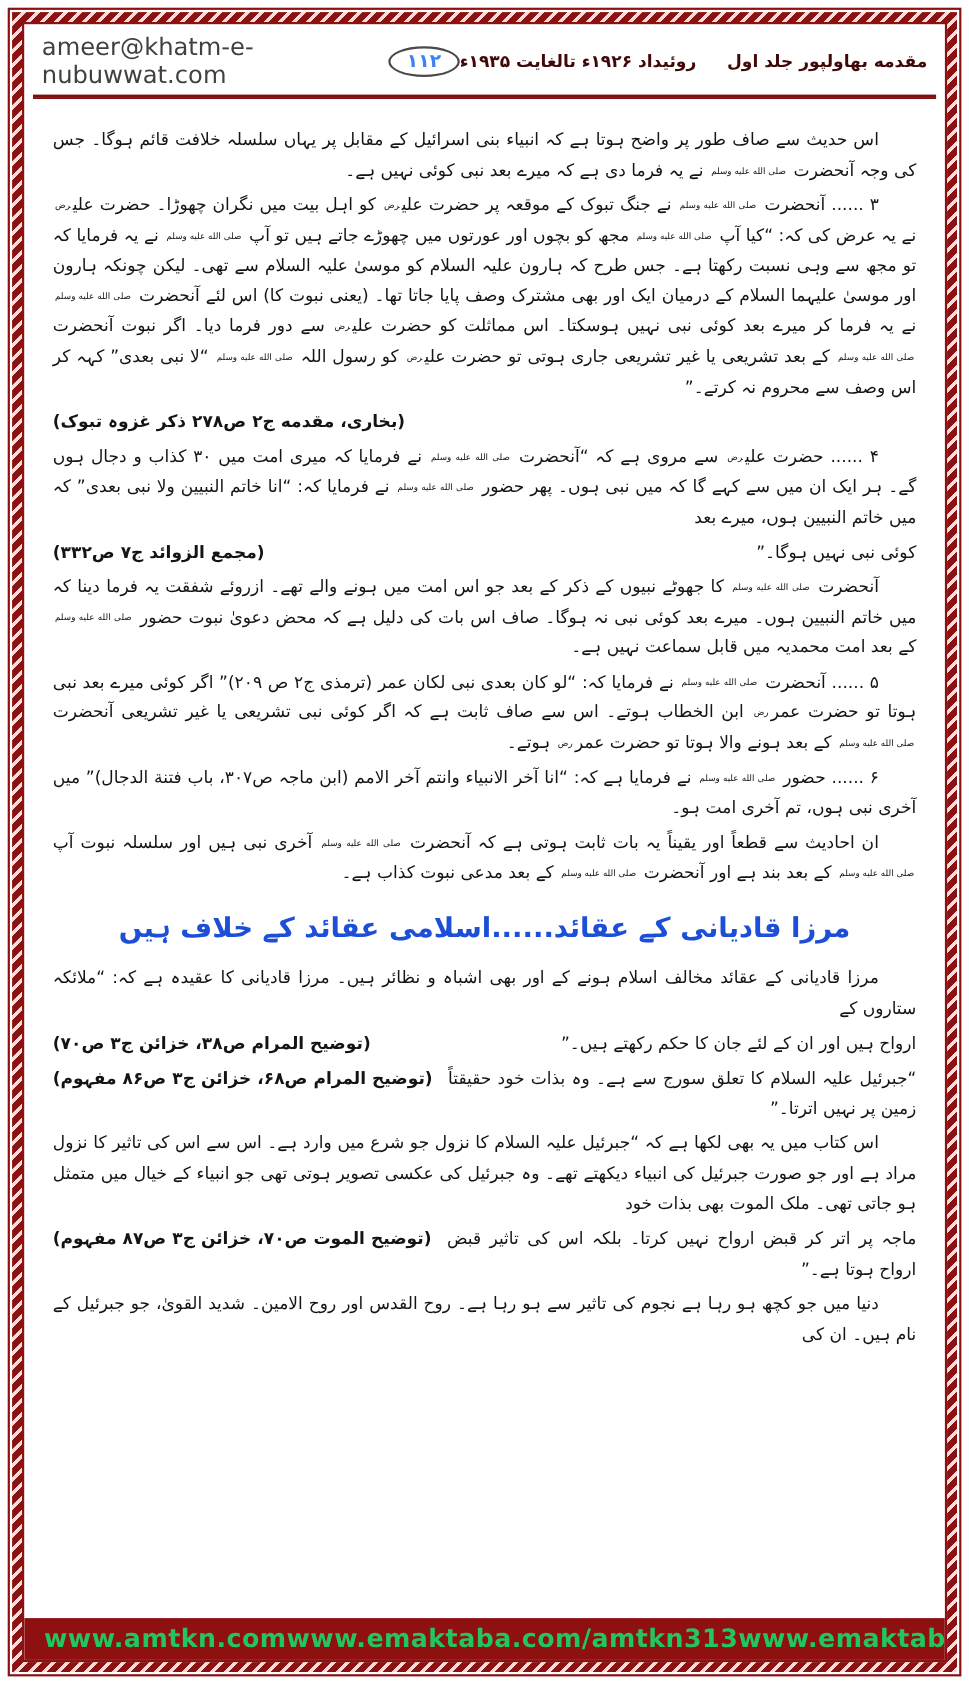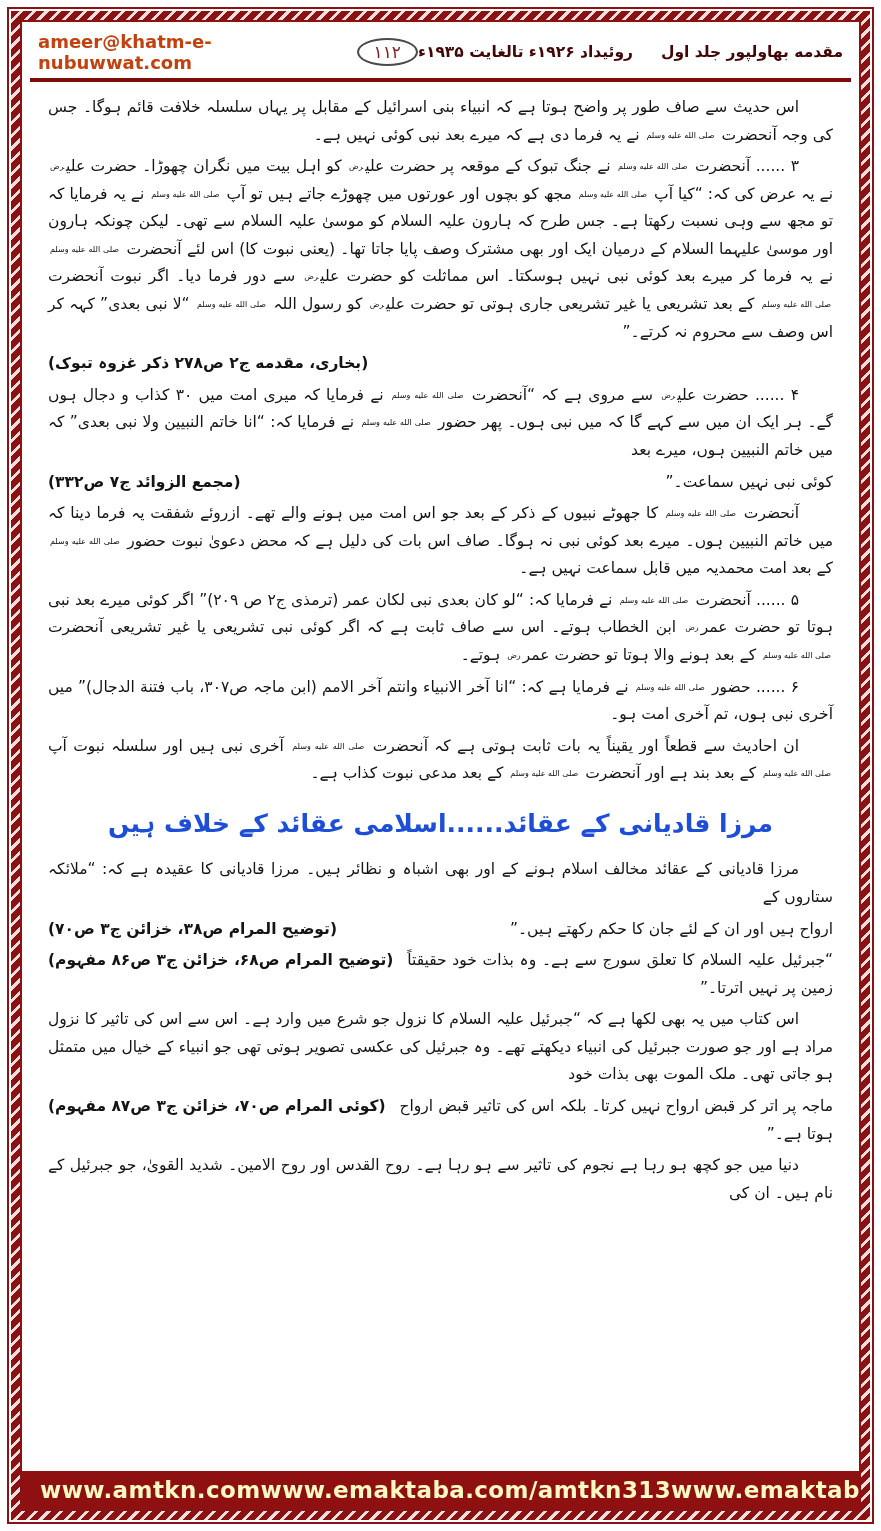--- a/index.html
+++ b/index.html
@@ -10,41 +10,41 @@
     color:#141414;
   }
   .frame-outer { height:100%; border:2px solid #8b1212; padding:2px; background:#fff; }
   .frame-band  { height:100%; padding:9px;
     background:repeating-linear-gradient(135deg,#8b1212 0 6px,#f3dcdc 6px 9px); }
   .frame-inner { height:100%; background:#fff; border:2px solid #8b1212;
     display:flex; flex-direction:column; overflow:hidden; }
 
   .header { display:flex; align-items:center; justify-content:space-between;
     padding:9px 16px 5px; }
-  .email { color:#c2410c; font-weight:700; font-size:18px; direction:ltr; }
+  .email { color:#404040; font-weight:400; font-size:22px; direction:ltr; }
   .page-oval { border:2px solid #4a4a4a; border-radius:50%; padding:2px 15px;
-    font-size:17px; font-weight:400; color:#7f1d1d;text-align:right; }
+    font-size:17px; font-weight:700; color:#3b82f6;text-align:right; }
   .titles { direction:rtl; display:flex; gap:28px; color:#420707; font-weight:700;
     font-size:15.5px; white-space:nowrap; }
 
   .rule { margin:0 8px 0; border-top:3px solid #7c0d0d; border-bottom:1px solid #7c0d0d;
     height:3px; }
 
   .body-content { flex:1; overflow:hidden; direction:rtl; text-align:justify;
-    padding:12px 26px 0; font-size:15.5px; line-height:1.78; }
+    padding:24px 26px 0; font-size:15.5px; line-height:1.78; }
   .para { margin:0 0 4px; }
   .indent { text-indent:34px; }
   .split { display:flex; justify-content:space-between; align-items:baseline;
     gap:14px; margin:0 0 4px; }
   .split-left { font-weight:700; white-space:nowrap; }
   .heading { text-align:center; font-size:25px; font-weight:700; margin:14px 0 10px;
     color:#1d4ed8; }
   .hon { font-size:8px; color:#111; margin:0 2px; vertical-align:2px; white-space:nowrap; }
 
-  .footer-band { background:#8e1010; color:#fef9c3; display:flex; align-items:center;
+  .footer-band { background:#8e1010; color:#22c55e; display:flex; align-items:center;
     justify-content:space-between; direction:ltr; padding:6px 18px; font-size:23px;
     font-weight:700; letter-spacing:.4px; }
 </style>
 </head>
 <body>
 
 <div class="page">
   <div class="frame-outer">
     <div class="frame-band">
       <div class="frame-inner">
@@ -62,41 +62,41 @@
 
         <div class="body-content">
             <p class="para indent">اس حدیث سے صاف طور پر واضح ہوتا ہے کہ انبیاء بنی اسرائیل کے مقابل پر یہاں سلسلہ خلافت قائم ہوگا۔ جس کی وجہ آنحضرت <span class="hon">صلى الله عليه وسلم</span> نے یہ فرما دی ہے کہ میرے بعد نبی کوئی نہیں ہے۔</p>
             <p class="para indent">۳ ...... آنحضرت <span class="hon">صلى الله عليه وسلم</span> نے جنگ تبوک کے موقعہ پر حضرت علی<span class="hon">رض</span> کو اہل بیت میں نگران چھوڑا۔ حضرت علی<span class="hon">رض</span> نے یہ عرض کی کہ: “کیا آپ <span class="hon">صلى الله عليه وسلم</span> مجھ کو بچوں اور عورتوں میں چھوڑے جاتے ہیں تو آپ <span class="hon">صلى الله عليه وسلم</span> نے یہ فرمایا کہ تو مجھ سے وہی نسبت رکھتا ہے۔ جس طرح کہ ہارون علیہ السلام کو موسیٰ علیہ السلام سے تھی۔ لیکن چونکہ ہارون اور موسیٰ علیہما السلام کے درمیان ایک اور بھی مشترک وصف پایا جاتا تھا۔ (یعنی نبوت کا) اس لئے آنحضرت <span class="hon">صلى الله عليه وسلم</span> نے یہ فرما کر میرے بعد کوئی نبی نہیں ہوسکتا۔ اس مماثلت کو حضرت علی<span class="hon">رض</span> سے دور فرما دیا۔ اگر نبوت آنحضرت <span class="hon">صلى الله عليه وسلم</span> کے بعد تشریعی یا غیر تشریعی جاری ہوتی تو حضرت علی<span class="hon">رض</span> کو رسول اللہ <span class="hon">صلى الله عليه وسلم</span> “لا نبی بعدی” کہہ کر اس وصف سے محروم نہ کرتے۔”</p>
             <div class="split">
               <span class="split-right"></span>
               <span class="split-left">(بخاری، مقدمه ج۲ ص۲۷۸ ذکر غزوہ تبوک)</span>
             </div>
             <p class="para indent">۴ ...... حضرت علی<span class="hon">رض</span> سے مروی ہے کہ “آنحضرت <span class="hon">صلى الله عليه وسلم</span> نے فرمایا کہ میری امت میں ۳۰ کذاب و دجال ہوں گے۔ ہر ایک ان میں سے کہے گا کہ میں نبی ہوں۔ پھر حضور <span class="hon">صلى الله عليه وسلم</span> نے فرمایا کہ: “انا خاتم النبیین ولا نبی بعدی” کہ میں خاتم النبیین ہوں، میرے بعد</p>
             <div class="split">
-              <span class="split-right">کوئی نبی نہیں سماعت۔”</span>
+              <span class="split-right">کوئی نبی نہیں ہوگا۔”</span>
               <span class="split-left">(مجمع الزوائد ج۷ ص۳۳۲)</span>
             </div>
             <p class="para indent">آنحضرت <span class="hon">صلى الله عليه وسلم</span> کا جھوٹے نبیوں کے ذکر کے بعد جو اس امت میں ہونے والے تھے۔ ازروئے شفقت یہ فرما دینا کہ میں خاتم النبیین ہوں۔ میرے بعد کوئی نبی نہ ہوگا۔ صاف اس بات کی دلیل ہے کہ محض دعویٰ نبوت حضور <span class="hon">صلى الله عليه وسلم</span> کے بعد امت محمدیہ میں قابل سماعت نہیں ہے۔</p>
             <p class="para indent">۵ ...... آنحضرت <span class="hon">صلى الله عليه وسلم</span> نے فرمایا کہ: “لو کان بعدی نبی لکان عمر (ترمذی ج۲ ص ۲۰۹)” اگر کوئی میرے بعد نبی ہوتا تو حضرت عمر<span class="hon">رض</span> ابن الخطاب ہوتے۔ اس سے صاف ثابت ہے کہ اگر کوئی نبی تشریعی یا غیر تشریعی آنحضرت <span class="hon">صلى الله عليه وسلم</span> کے بعد ہونے والا ہوتا تو حضرت عمر<span class="hon">رض</span> ہوتے۔</p>
             <p class="para indent">۶ ...... حضور <span class="hon">صلى الله عليه وسلم</span> نے فرمایا ہے کہ: “انا آخر الانبیاء وانتم آخر الامم (ابن ماجہ ص۳۰۷، باب فتنة الدجال)” میں آخری نبی ہوں، تم آخری امت ہو۔</p>
             <p class="para indent">ان احادیث سے قطعاً اور یقیناً یہ بات ثابت ہوتی ہے کہ آنحضرت <span class="hon">صلى الله عليه وسلم</span> آخری نبی ہیں اور سلسلہ نبوت آپ <span class="hon">صلى الله عليه وسلم</span> کے بعد بند ہے اور آنحضرت <span class="hon">صلى الله عليه وسلم</span> کے بعد مدعی نبوت کذاب ہے۔</p>
             <h2 class="heading">مرزا قادیانی کے عقائد......اسلامی عقائد کے خلاف ہیں</h2>
             <p class="para indent">مرزا قادیانی کے عقائد مخالف اسلام ہونے کے اور بھی اشباہ و نظائر ہیں۔ مرزا قادیانی کا عقیدہ ہے کہ: “ملائکہ ستاروں کے</p>
             <div class="split">
               <span class="split-right">ارواح ہیں اور ان کے لئے جان کا حکم رکھتے ہیں۔”</span>
               <span class="split-left">(توضیح المرام ص۳۸، خزائن ج۳ ص۷۰)</span>
             </div>
             <div class="split">
               <span class="split-right">“جبرئیل علیہ السلام کا تعلق سورج سے ہے۔ وہ بذات خود حقیقتاً زمین پر نہیں اترتا۔”</span>
               <span class="split-left">(توضیح المرام ص۶۸، خزائن ج۳ ص۸۶ مفہوم)</span>
             </div>
             <p class="para indent">اس کتاب میں یہ بھی لکھا ہے کہ “جبرئیل علیہ السلام کا نزول جو شرع میں وارد ہے۔ اس سے اس کی تاثیر کا نزول مراد ہے اور جو صورت جبرئیل کی انبیاء دیکھتے تھے۔ وہ جبرئیل کی عکسی تصویر ہوتی تھی جو انبیاء کے خیال میں متمثل ہو جاتی تھی۔ ملک الموت بھی بذات خود</p>
             <div class="split">
               <span class="split-right">ماجہ پر اتر کر قبض ارواح نہیں کرتا۔ بلکہ اس کی تاثیر قبض ارواح ہوتا ہے۔”</span>
-              <span class="split-left">(کوئی المرام ص۷۰، خزائن ج۳ ص۸۷ مفہوم)</span>
+              <span class="split-left">(توضیح الموت ص۷۰، خزائن ج۳ ص۸۷ مفہوم)</span>
             </div>
             <p class="para indent">دنیا میں جو کچھ ہو رہا ہے نجوم کی تاثیر سے ہو رہا ہے۔ روح القدس اور روح الامین۔ شدید القویٰ، جو جبرئیل کے نام ہیں۔ ان کی</p>
           </div>
 
         <div class="footer-band">
           <span>www.amtkn.com</span>
           <span>www.emaktaba.com/amtkn313</span>
           <span>www.emaktaba.info</span>
         </div>
 

